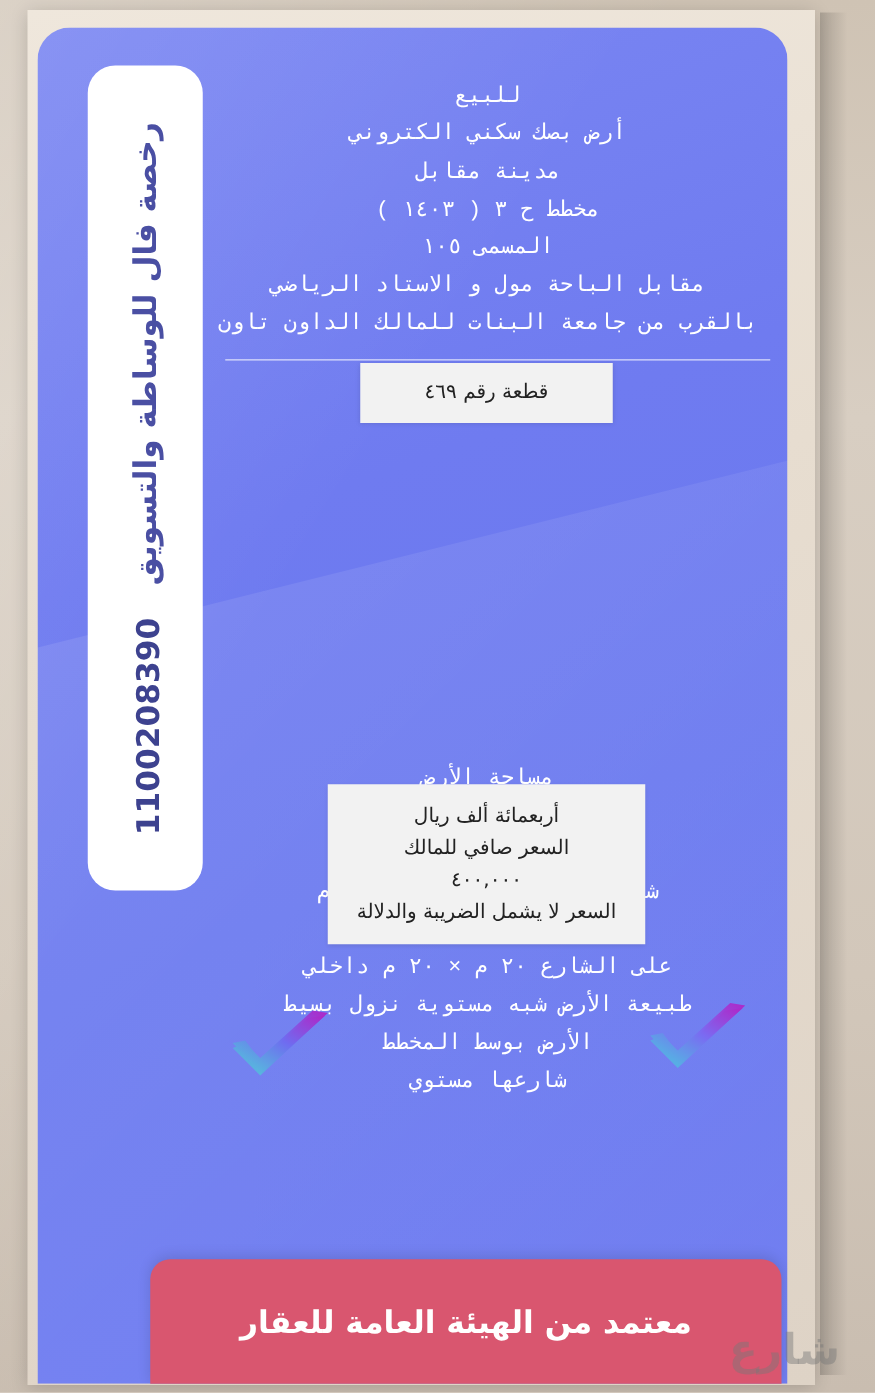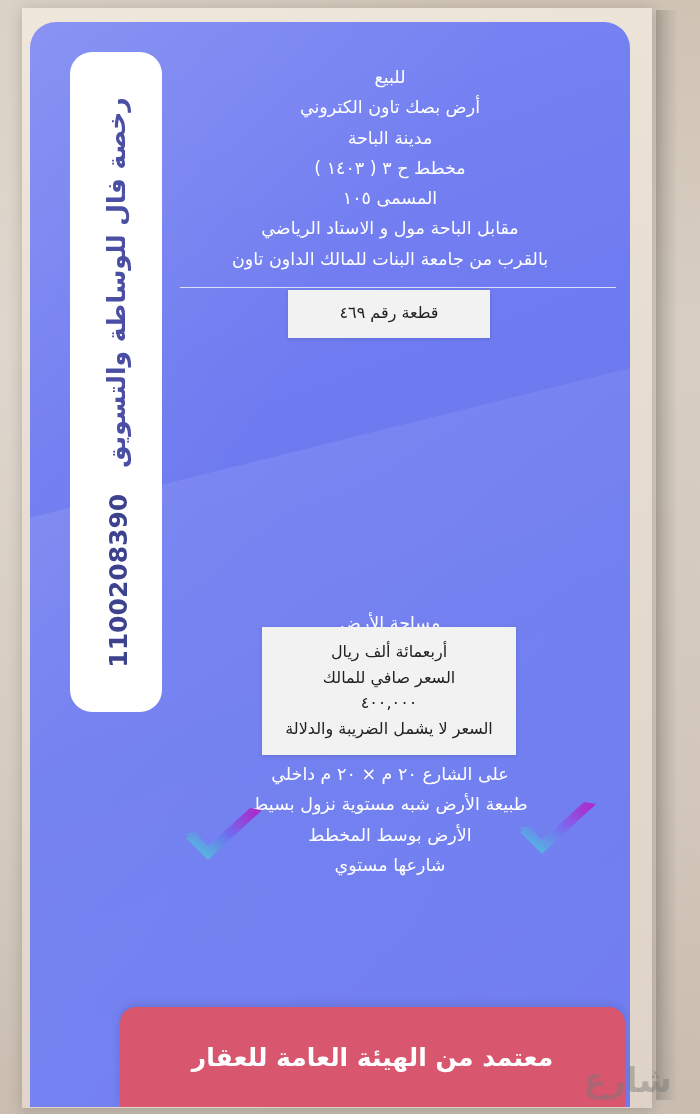--- a/index.html
+++ b/index.html
@@ -106,20 +106,21 @@
     top: 40px;
     width: 440px;
     text-align: center;
     color: #ffffff;
     font-size: 17.5px;
     line-height: 1.73;
     z-index: 4;
   }
   .content .line {
     white-space: nowrap;
+    font-family: Liberation Mono, monospace;
   }
   .hr {
     position: absolute;
     left: 150px;
     right: 14px;
     top: 265px;
     height: 1px;
     background: rgba(255,255,255,0.75);
     z-index: 3;
   }
@@ -193,22 +194,22 @@
 
     <div class="side-badge">
       <div class="vwrap">
         <span class="side-title">رخصة فال للوساطة والتسويق</span>
         <span class="side-number">1100208390</span>
       </div>
     </div>
 
     <div class="content">
       <div class="line">للبيع</div>
-      <div class="line">أرض بصك تاون الكتروني</div>
-      <div class="line">مدينة الباحة</div>
+      <div class="line">أرض بصك سكني الكتروني</div>
+      <div class="line">مدينة مقابل</div>
       <div class="line">مخطط ح ٣ ( ١٤٠٣ )</div>
       <div class="line">المسمى ١٠٥</div>
       <div class="line">مقابل الباحة مول  و  الاستاد الرياضي</div>
       <div class="line">بالقرب من جامعة البنات للمالك الداون تاون</div>
 
       <div class="blk-2">
         <div class="line">مساحة الأرض</div>
         <div class="line">٤٠٠  م</div>
         <div class="line">الواجهة  :  شرقية</div>
         <div class="line">شارع  مسفلت  منار  عرض :  ١٥  م</div>

